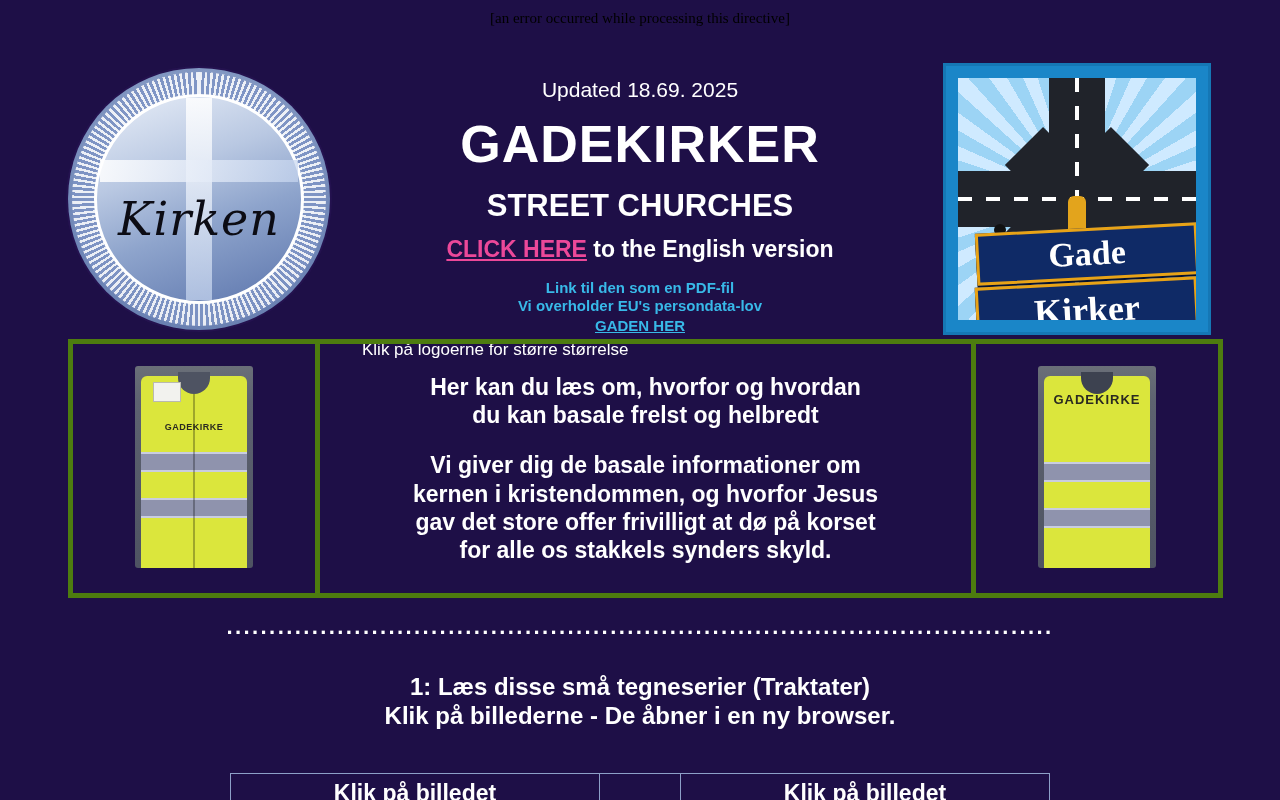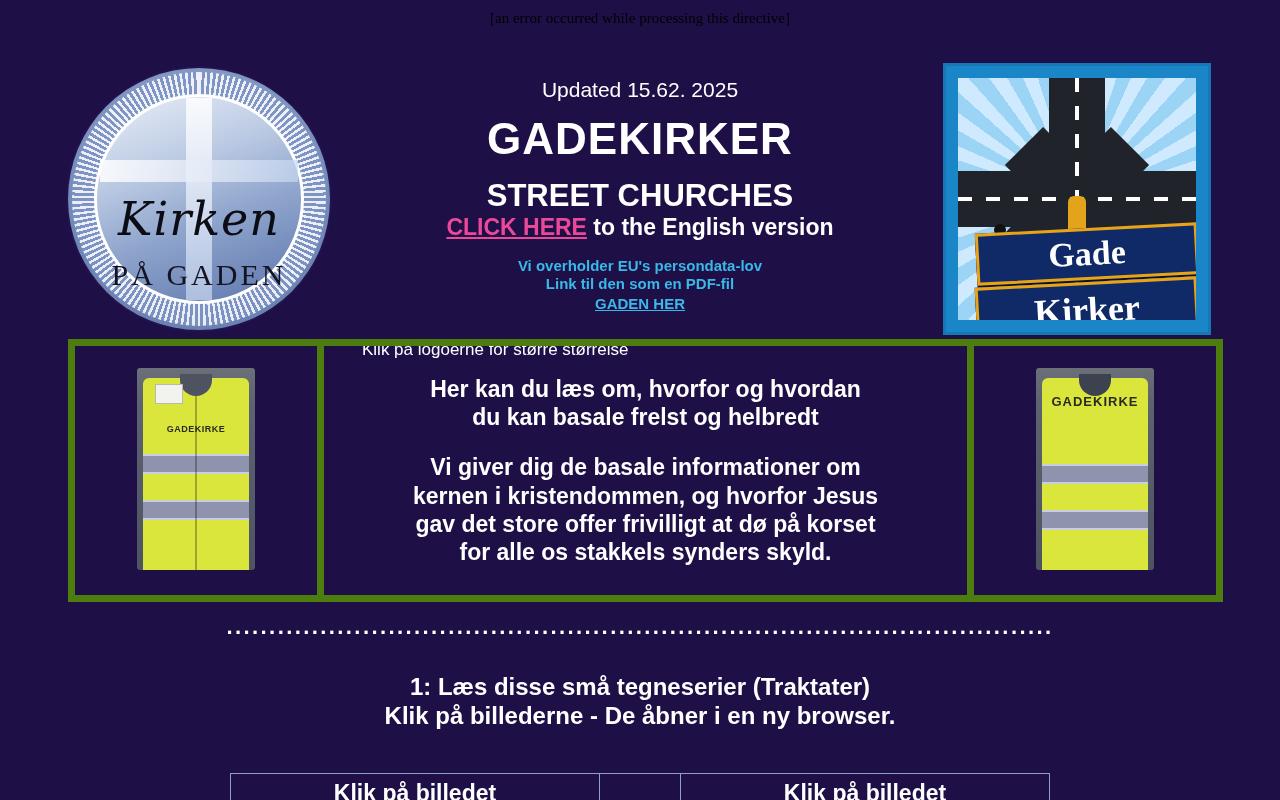--- a/index.html
+++ b/index.html
@@ -205,31 +205,31 @@
     right: 330px;
     top: 52px;
     text-align: center;
   }
   .updated {
     font-size: 21px;
     color: #ffffff;
     margin-bottom: 12px;
   }
   .title-main {
-    font-size: 44px;
+    font-size: 52px;
     font-weight: bold;
     letter-spacing: 1px;
     color: #ffffff;
     margin-bottom: 14px;
   }
   .title-sub {
     font-size: 31px;
     font-weight: bold;
     color: #ffffff;
-    margin-bottom: 0;
+    margin-bottom: 12px;
   }
   .english-line {
     font-size: 23px;
     font-weight: bold;
     color: #ffffff;
     margin-bottom: 16px;
   }
   .english-line a {
     color: #ec4899;
     text-decoration: underline;
@@ -256,21 +256,21 @@
 
   
   .main-table {
     position: absolute;
     left: 68px;
     top: 339px;
     width: 1155px;
     border-collapse: collapse;
   }
   .main-table td {
-    border: 7px solid #4d7c0f;
+    border: 5px solid #4d7c0f;
     vertical-align: middle;
     padding: 0;
   }
   .cell-img {
     width: 242px;
     height: 249px;
     text-align: center;
   }
   .vest {
     display: inline-block;
@@ -408,33 +408,32 @@
   <div class="error-line">[an error occurred while processing this directive]</div>
 
   <div class="header">
 
     <div class="logo-left">
       <div class="ring-outer"></div>
       <div class="ring-inner"></div>
       <div class="cross-v"></div>
       <div class="cross-h"></div>
       <div class="word-top">Kirken</div>
-      <div class="word-bottom">PÅ GADEN</div>
     </div>
 
     <div class="head-center">
-      <div class="updated">Updated 15.62. 2025</div>
+      <div class="updated">Updated 18.69. 2025</div>
       <div class="title-main">GADEKIRKER</div>
       <div class="title-sub">STREET CHURCHES</div>
       <div class="english-line">
         <a href="#">CLICK HERE</a><span> to the English version</span>
       </div>
       <div class="eu-block">
+        <div>Link til den som en PDF-fil</div>
         <div>Vi overholder EU's persondata-lov</div>
-        <div>Link til den som en PDF-fil</div>
         <a class="klikher" href="#">GADEN HER</a>
       </div>
     </div>
 
     <div class="logo-right">
       <div class="inner">
         <div class="diag a"></div>
         <div class="diag b"></div>
         <div class="crossroad-v"></div>
         <div class="crossroad-h"></div>

